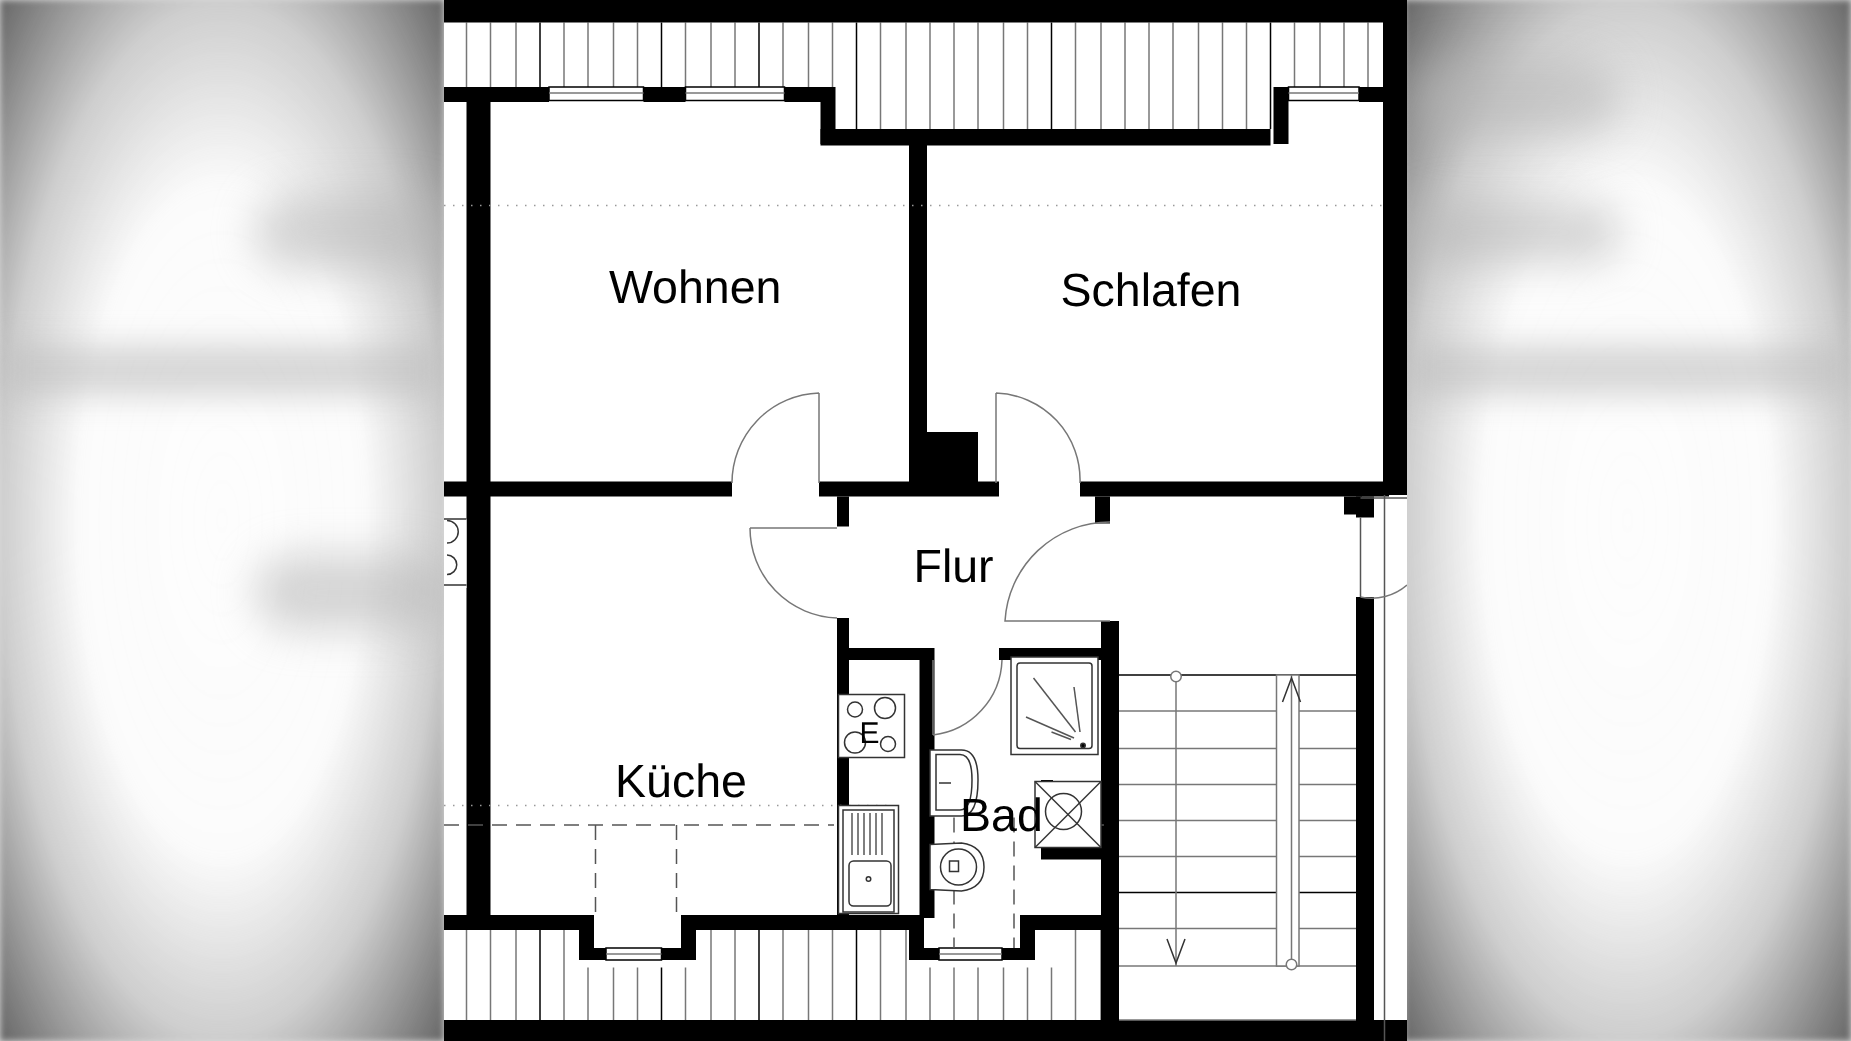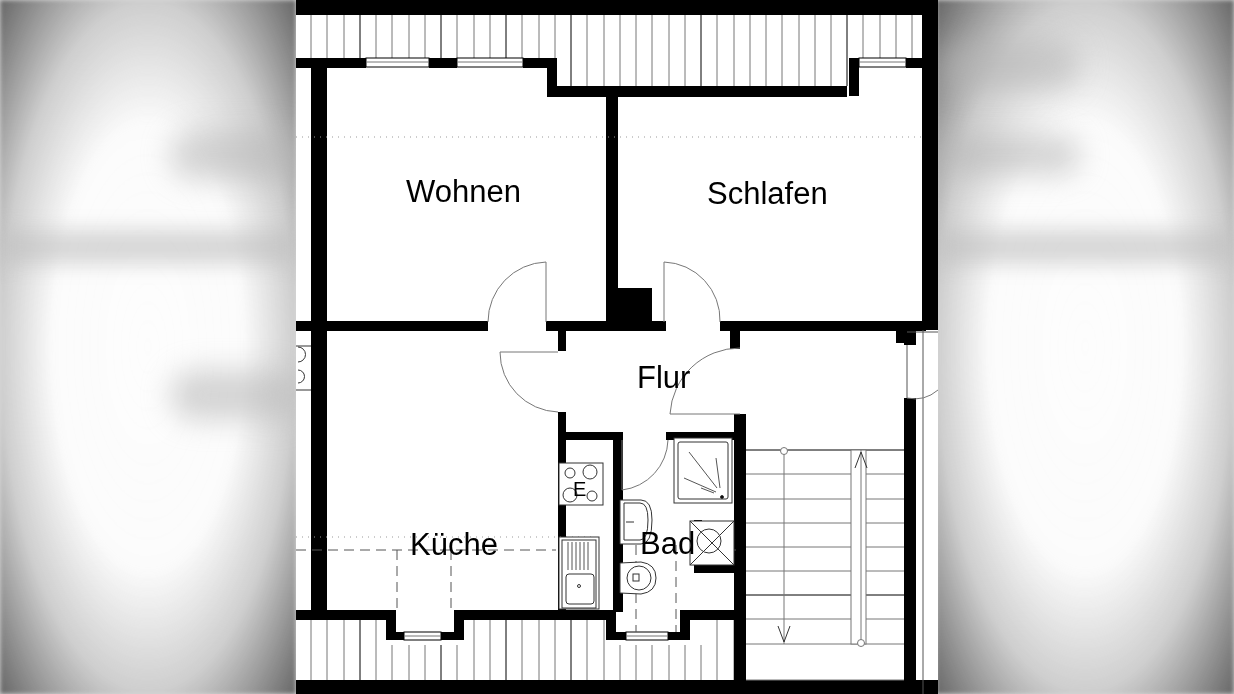--- a/index.html
+++ b/index.html
@@ -289,17 +289,17 @@
       <rect x="0" y="346" width="15" height="46" stroke="none"></rect>
       <path d="M2 347 A7 7 0 0 1 2 362"></path>
       <path d="M2 370 A6 6 0 0 1 2 383"></path>
       <line x1="0" y1="390" x2="15" y2="390"></line>
       <line x1="0" y1="346" x2="15" y2="346"></line>
     </g>
   </svg>
 
   <div class="room-label" style="left:110px;top:176px;">Wohnen</div>
   <div class="room-label" style="left:411px;top:178px;">Schlafen</div>
-  <div class="room-label" style="left:313px;top:362px;margin-left:28px;">Flur</div>
-  <div class="room-label" style="left:114px;top:505px;margin-top:24px;">Küche</div>
+  <div class="room-label" style="left:313px;top:362px;">Flur</div>
+  <div class="room-label" style="left:114px;top:505px;">Küche</div>
   <div class="room-label" style="left:344px;top:528px;">Bad</div>
   <div class="room-label small-label" style="left:277px;top:479px;">E</div>
 </div>
 
 </body></html>

